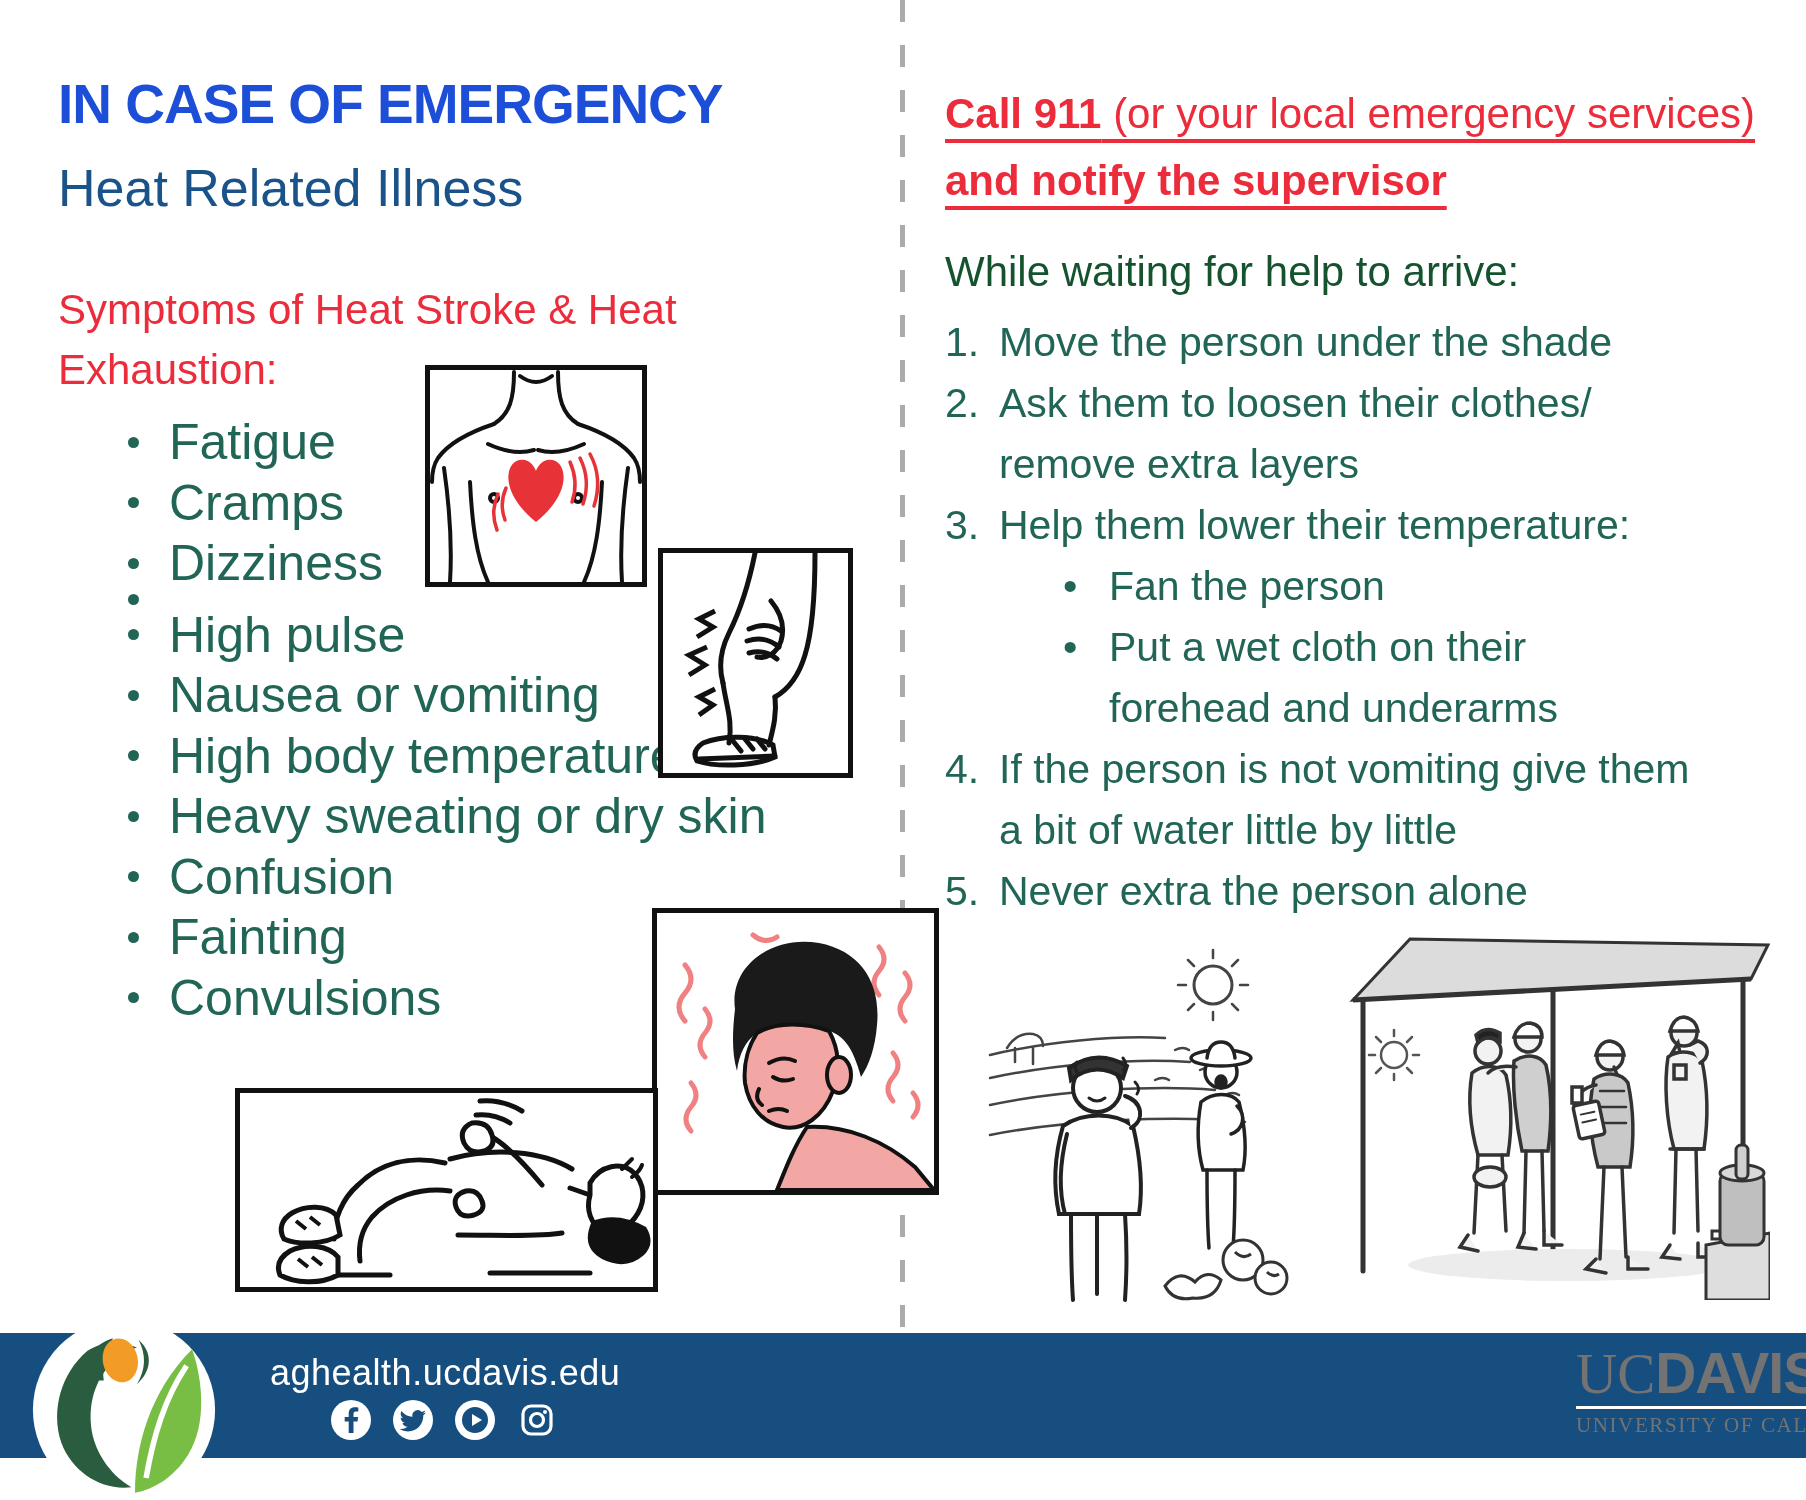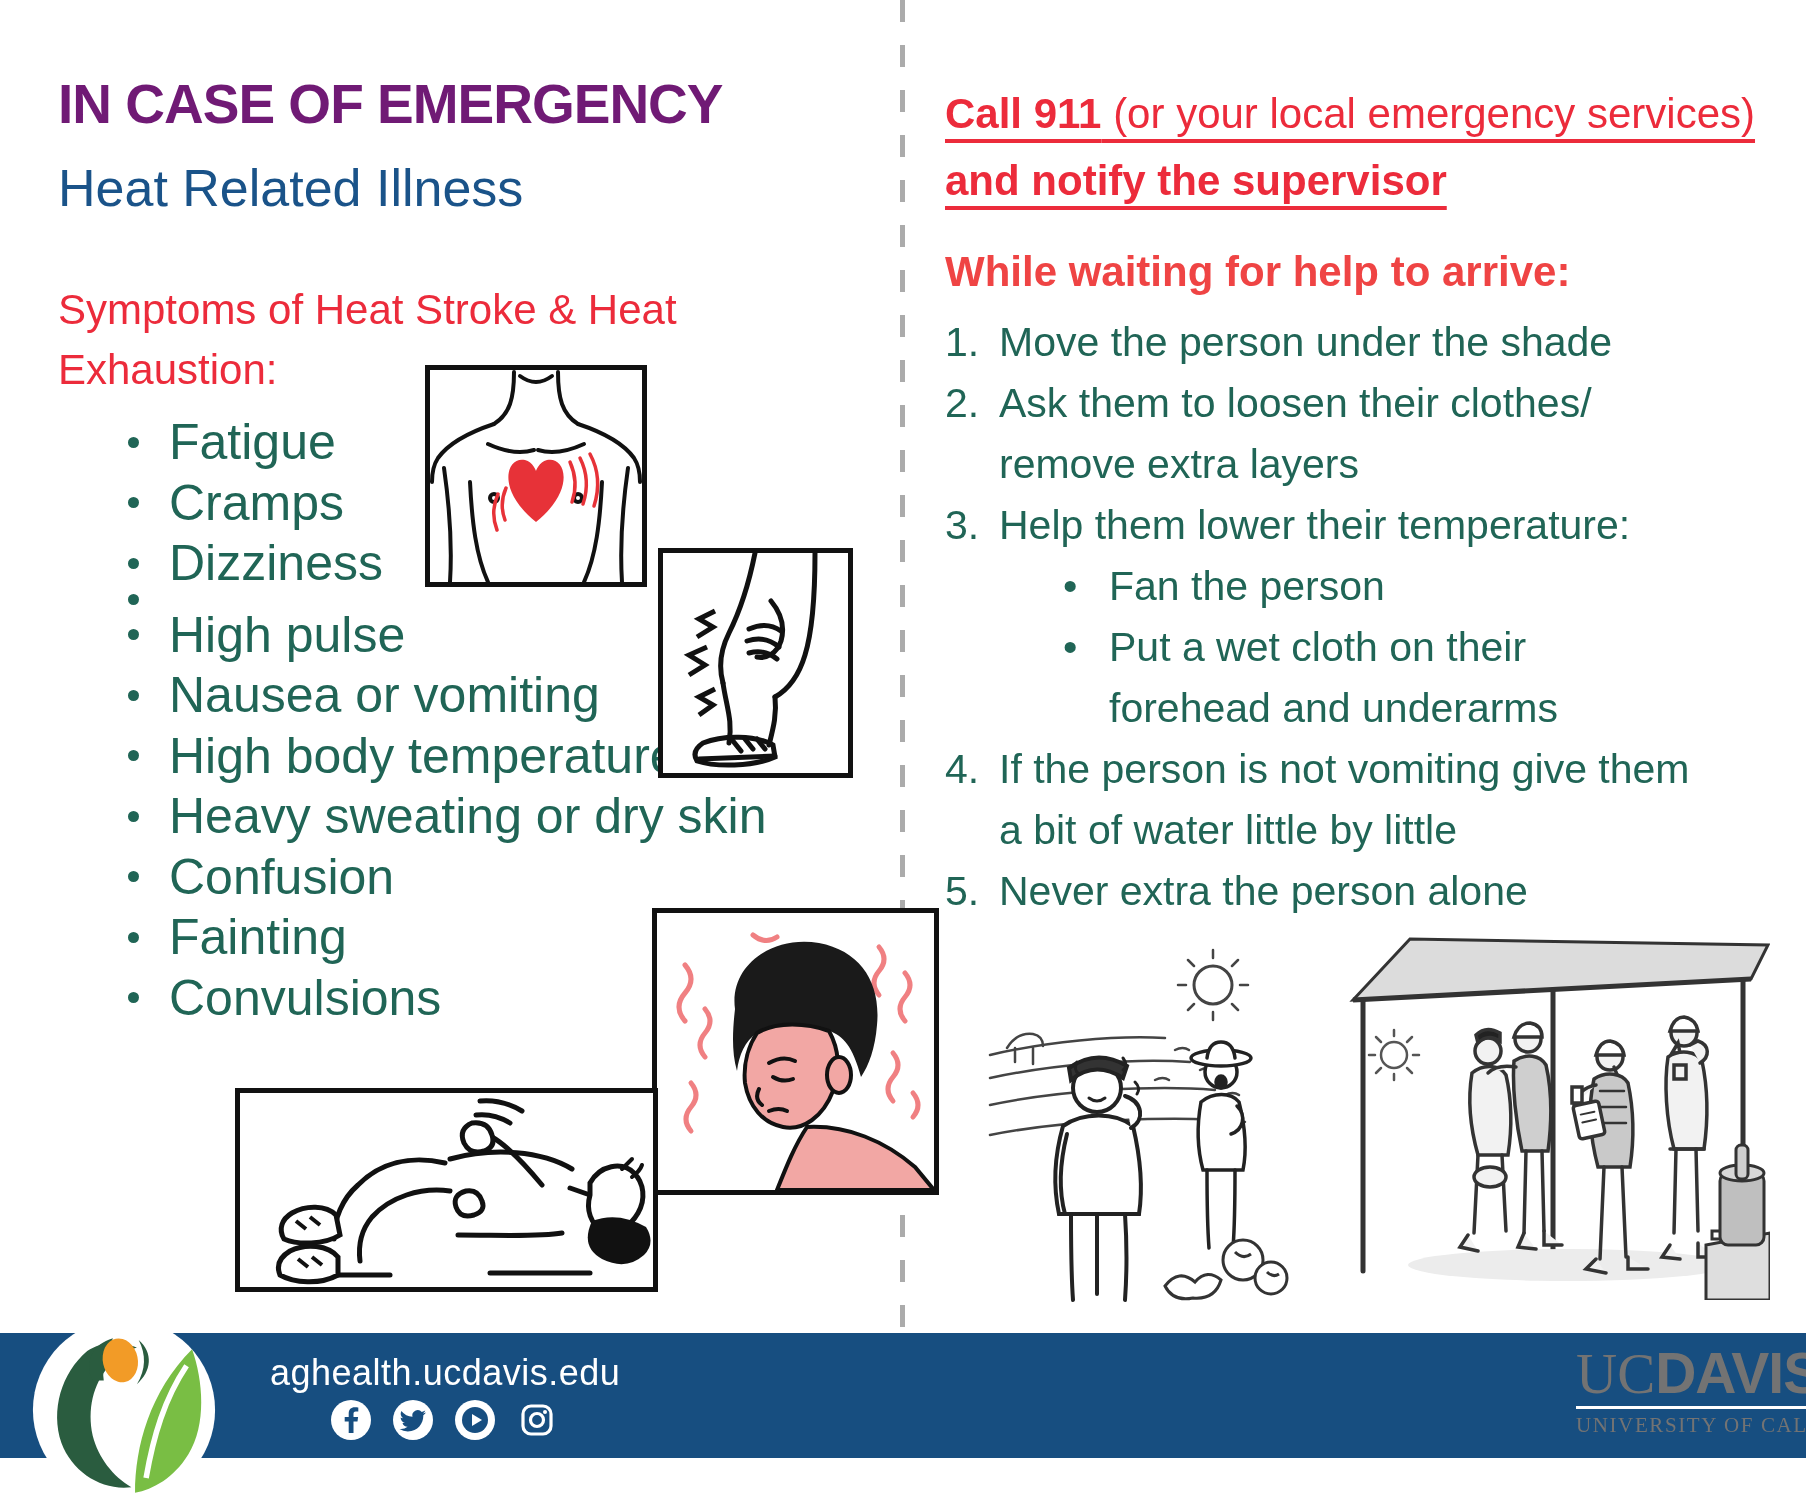--- a/index.html
+++ b/index.html
@@ -4,33 +4,33 @@
 <style>
   html,body{margin:0;padding:0;background:#fff;}
   .poster{position:relative;width:1806px;height:1500px;background:#ffffff;overflow:hidden;
           font-family:"Liberation Sans",sans-serif;}
 
   
   .divider{position:absolute;left:900px;top:0;width:5px;height:1333px;
            background:repeating-linear-gradient(to bottom,#ABABAB 0 22px,transparent 22px 45px);}
 
   
-  .title{position:absolute;left:58px;top:72px;font-size:55px;font-weight:700;color:#701a75;letter-spacing:-1px;}
+  .title{position:absolute;left:58px;top:72px;font-size:55px;font-weight:700;color:#1d4ed8;letter-spacing:-1px;}
   .subtitle{position:absolute;left:58px;top:158px;font-size:52px;font-weight:500;color:#1A5389;text-align:center;}
   .sym-head{position:absolute;left:58px;top:280px;width:700px;font-size:42px;font-weight:400;
             color:#EC2B3B;line-height:60px;}
   .symptoms{position:absolute;left:128px;top:412px;}
   .symptom{display:flex;align-items:center;line-height:60.5px;font-size:50px;font-weight:500;color:#206556;}
   .symptom .dot{width:11px;height:11px;border-radius:50%;background:#206556;margin-right:30px;flex:none;}
 
   
   .call{position:absolute;left:945px;top:80px;width:835px;font-size:42px;line-height:67px;color:#EC2B3B;
         text-decoration:underline;text-decoration-thickness:4px;text-underline-offset:11px;}
   .call .b{font-weight:700;}
-  .waiting{position:absolute;left:945px;top:248px;font-size:42px;font-weight:700;color:#ef4444;}
+  .waiting{position:absolute;left:945px;top:248px;font-size:42px;font-weight:400;color:#14532d;}
   .steps{position:absolute;left:945px;top:312px;width:835px;}
   .step-row{display:flex;font-size:41px;line-height:61px;font-weight:500;color:#206556;}
   .step-row .marker{width:54px;flex:none;}
   .step-row .stext{max-width:700px;}
   .step-row.sub{padding-left:118px;}
   .step-row.sub .marker{width:46px;}
   .step-row.sub .stext{max-width:540px;}
 
   
   .illo{position:absolute;background:#fff;}

